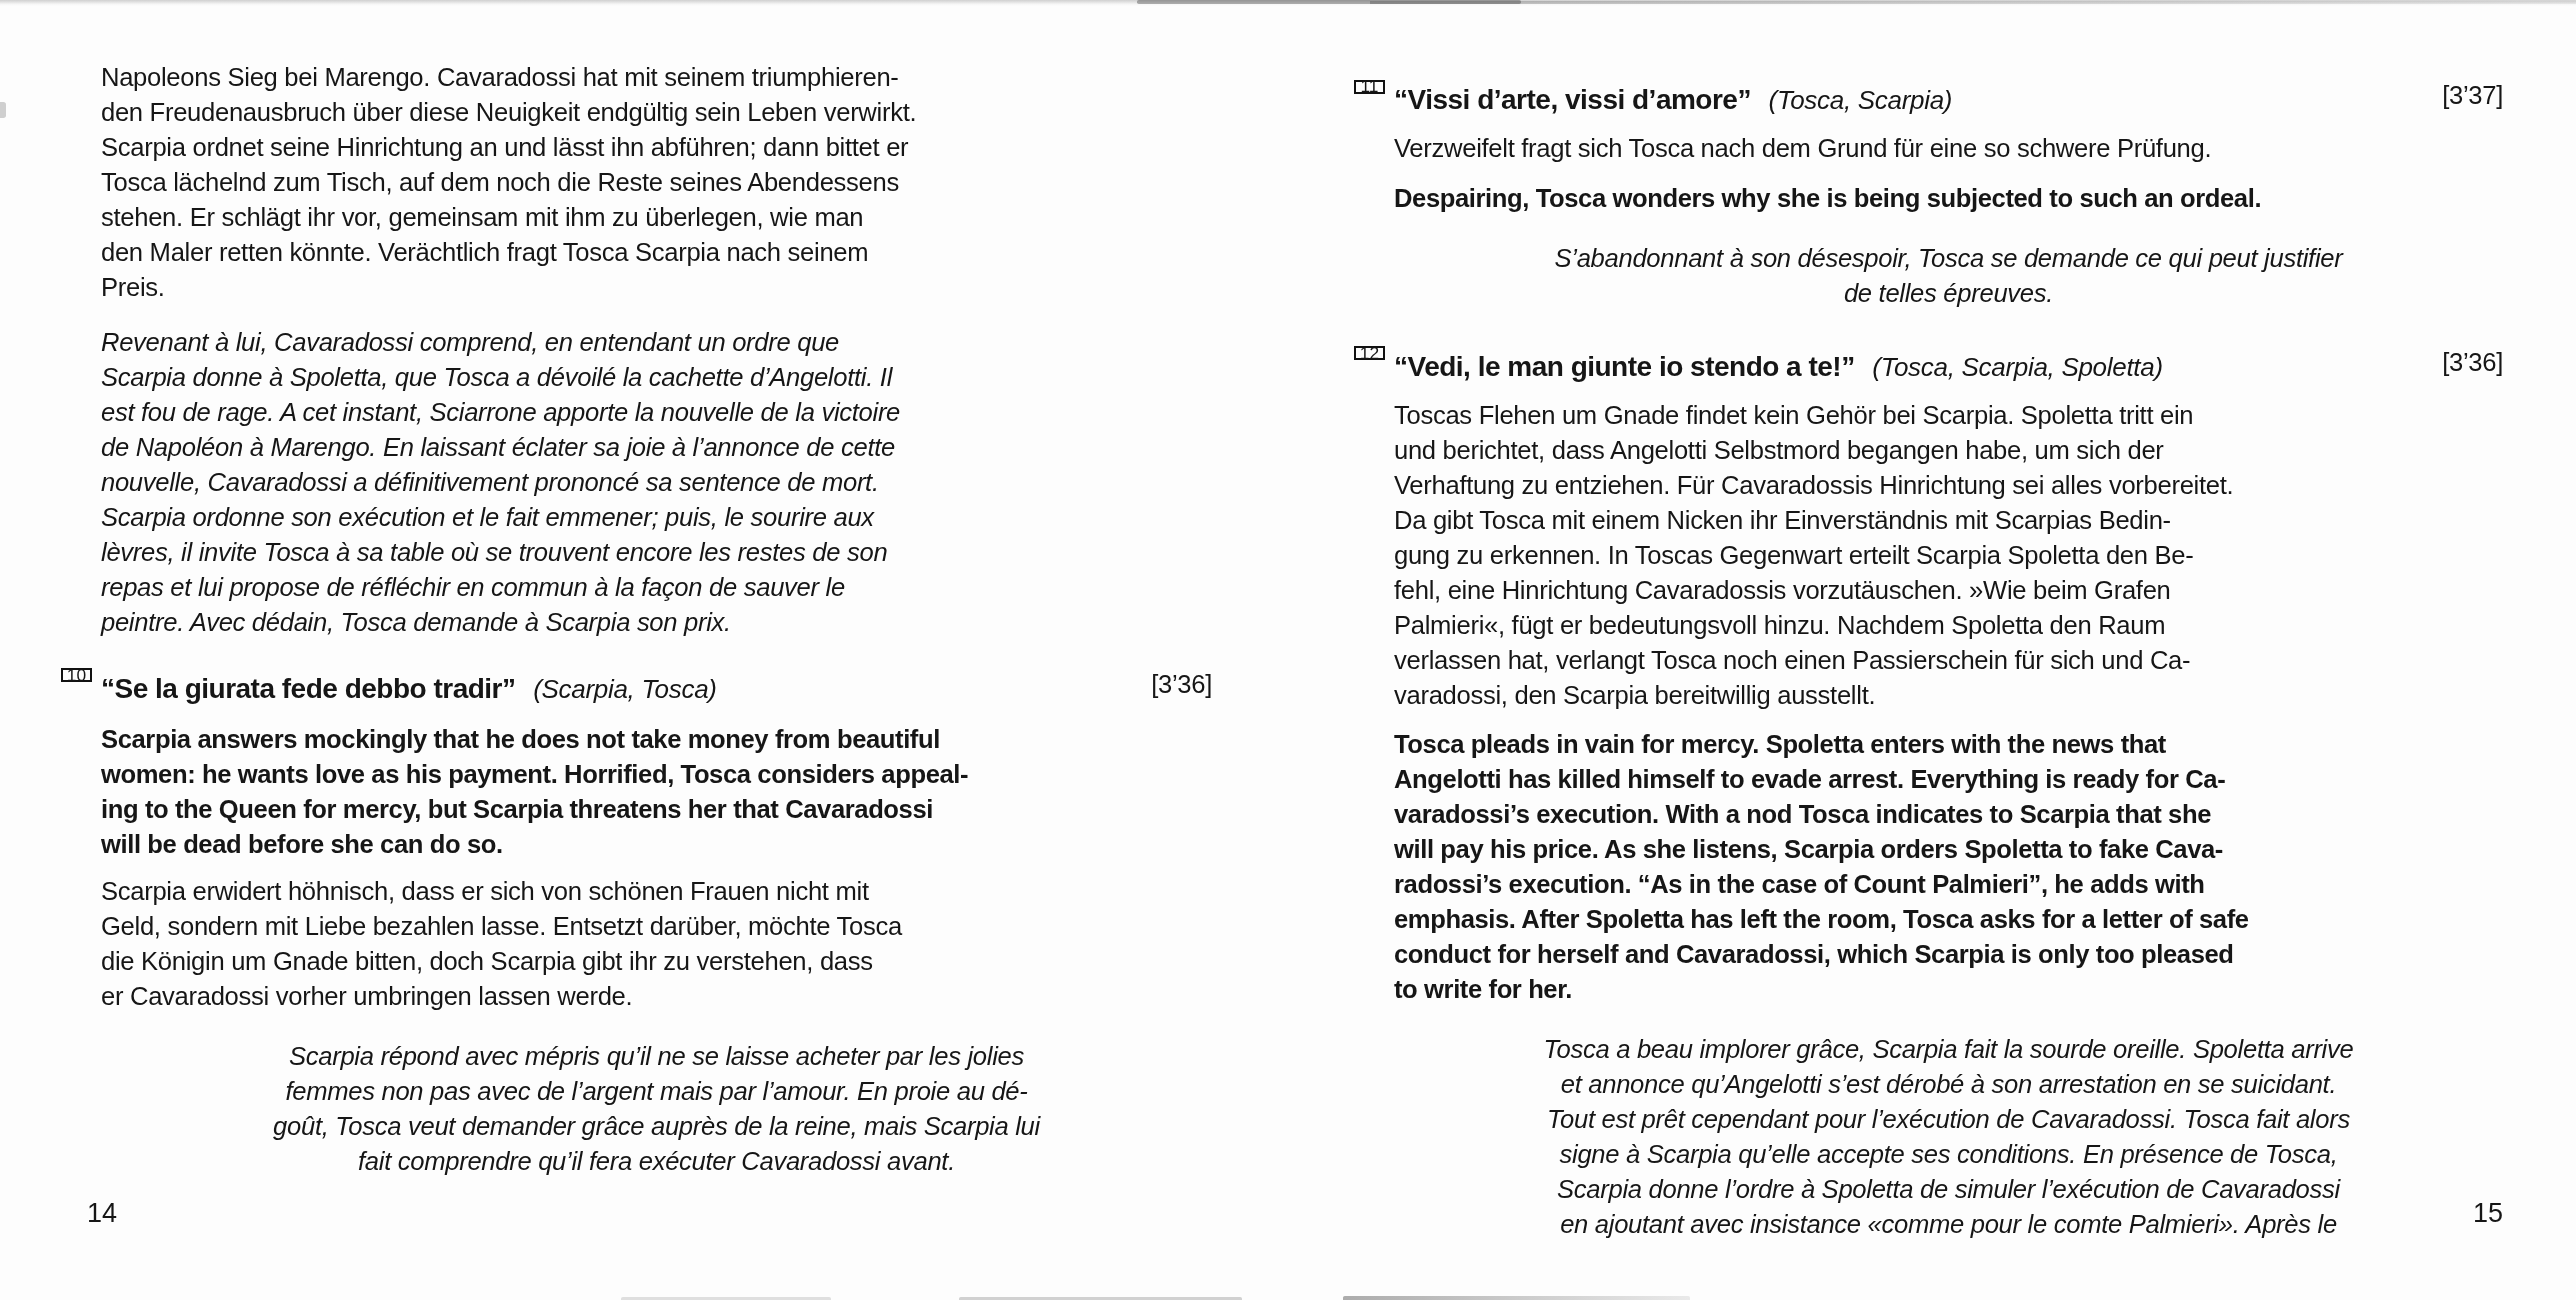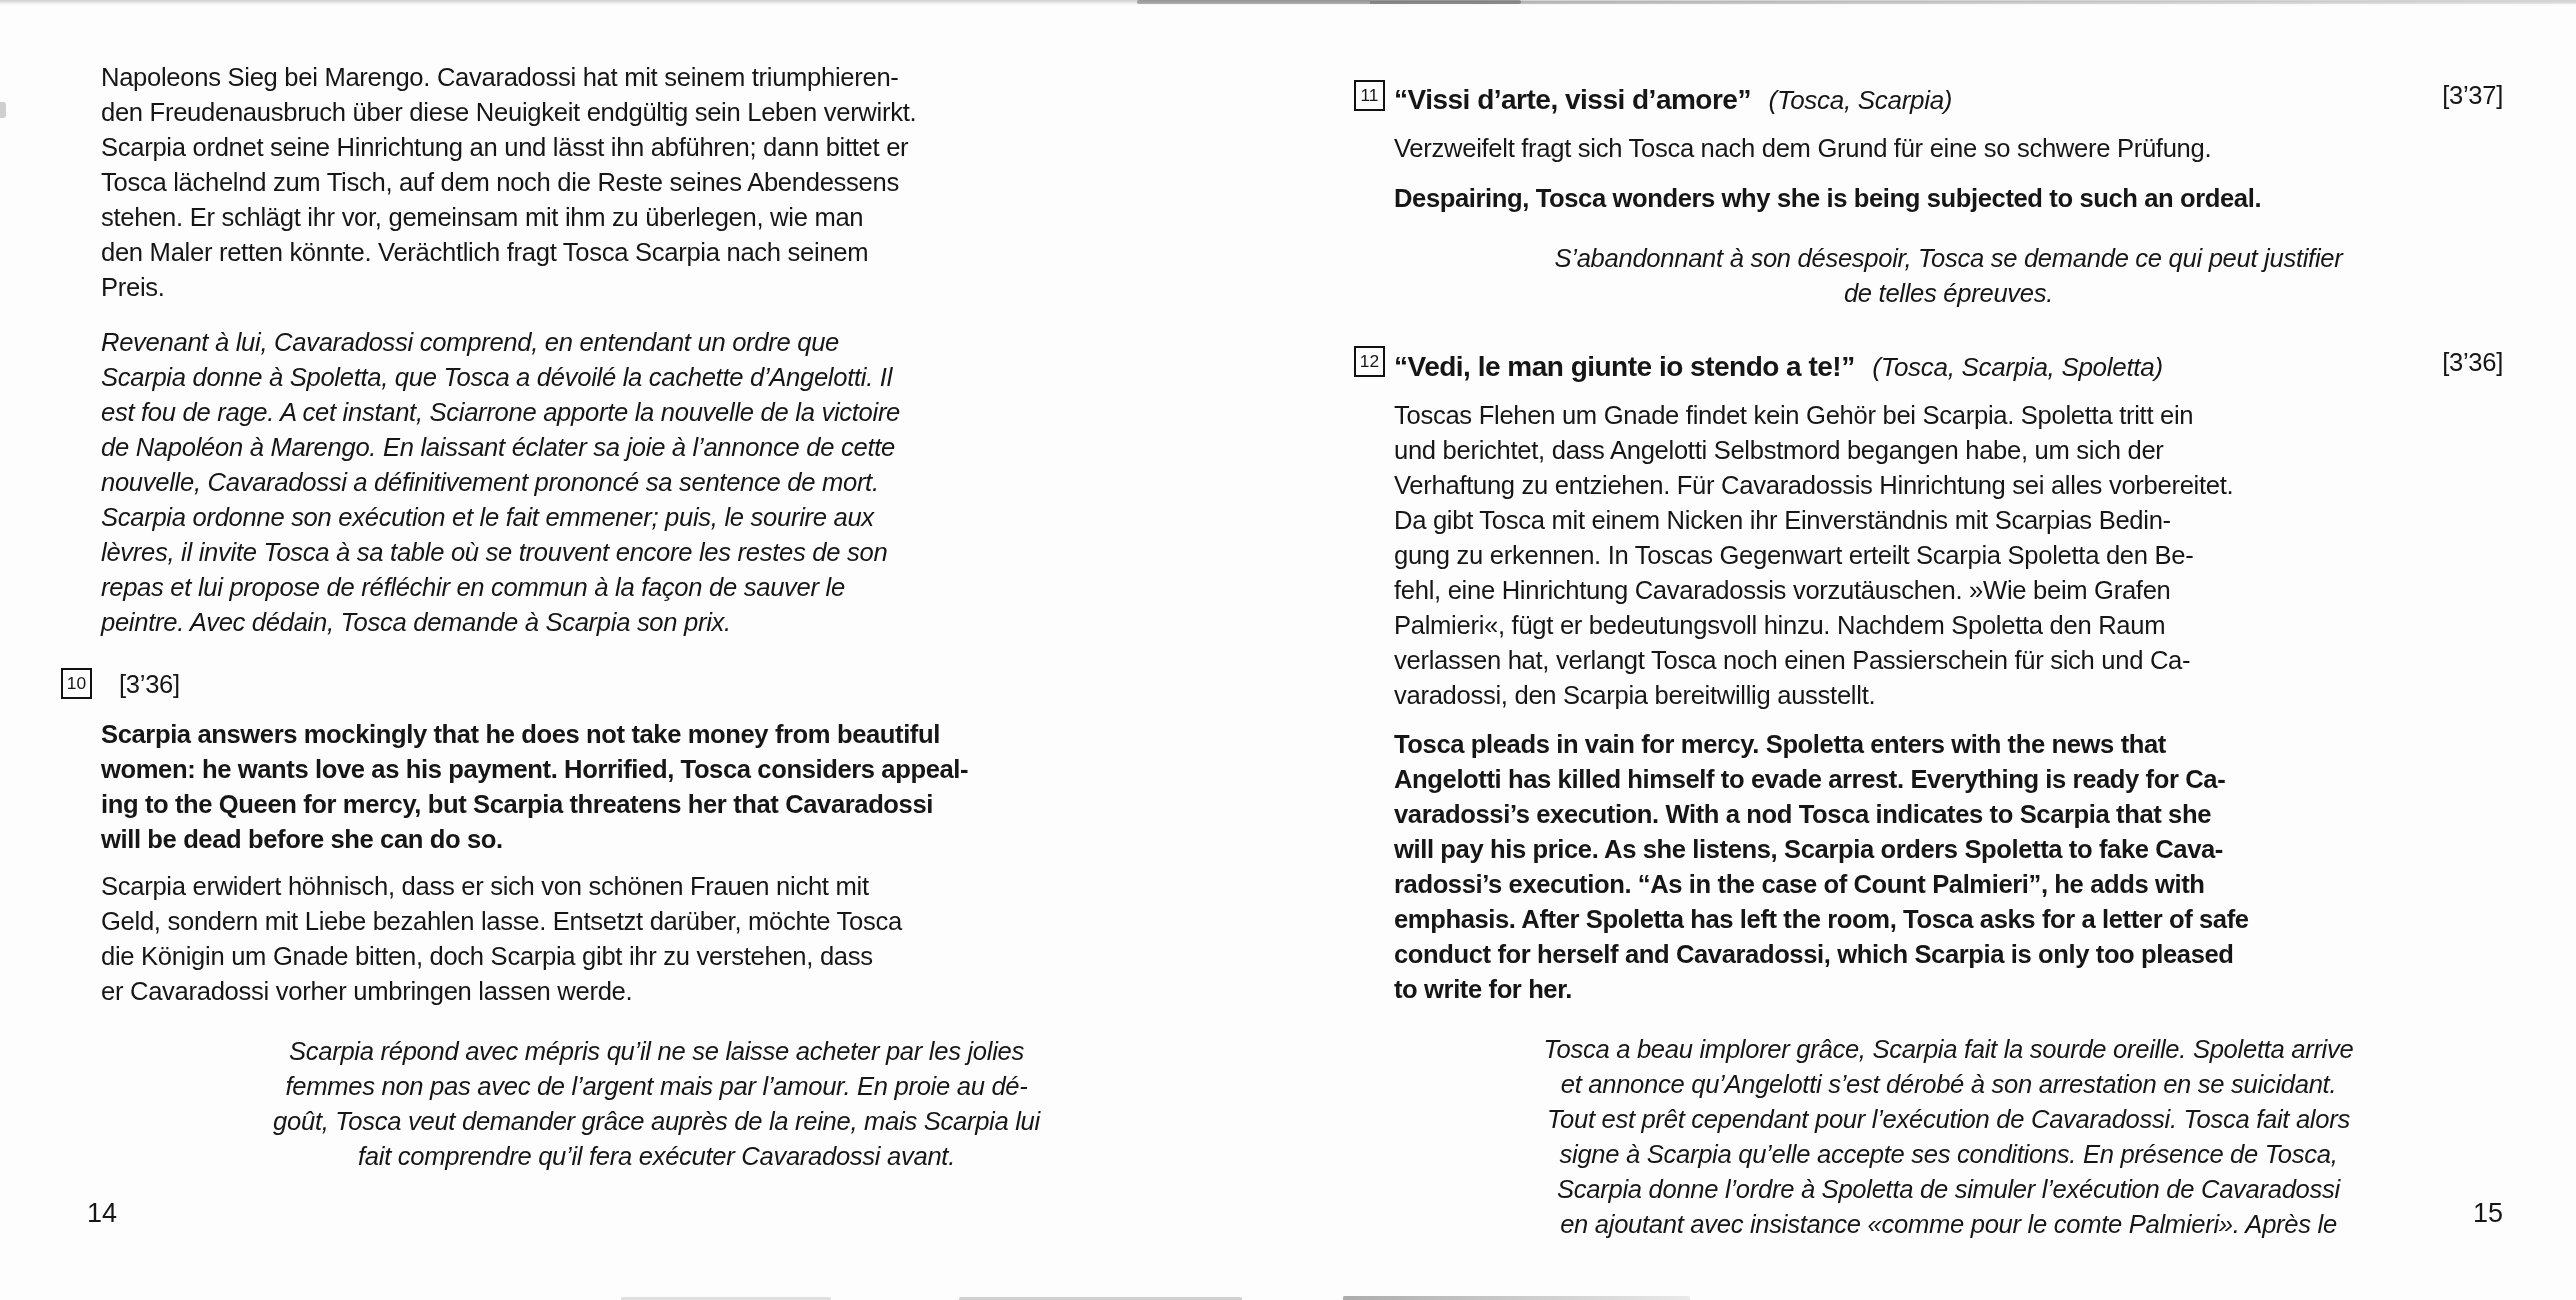--- a/index.html
+++ b/index.html
@@ -36,21 +36,21 @@
 
   .track { margin-top: 25.6px; }
   .track-heading {
     display: flex;
     align-items: flex-start;
     line-height: 37px;
   }
   .badge {
     flex: 0 0 auto;
     width: 31px;
-    height: 31px;
+    height: 14px;
     border: 2.7px solid #111;
     display: flex;
     align-items: center;
     justify-content: center;
     font-size: 17.4px;
     font-weight: normal;
     letter-spacing: 0;
     margin-top: 2.7px;
     margin-right: 9px;
   }
@@ -119,20 +119,24 @@
 Scarpia ordonne son exécution et le fait emmener; puis, le sourire aux
 lèvres, il invite Tosca à sa table où se trouvent encore les restes de son
 repas et lui propose de réfléchir en commun à la façon de sauver le
 peintre. Avec dédain, Tosca demande à Scarpia son prix.</p>
 
     <article class="track">
       <div class="track-heading">
         <span class="badge">
           <span>10</span>
         </span>
+        <h2 class="title-group">
+          <span class="title-text">“Se la giurata fede debbo tradir”</span>
+          <span class="cast">(Scarpia, Tosca)</span>
+        </h2>
         <span class="duration">[3’36]</span>
       </div>
       <p class="para en">Scarpia answers mockingly that he does not take money from beautiful
 women: he wants love as his payment. Horrified, Tosca considers appeal-
 ing to the Queen for mercy, but Scarpia threatens her that Cavaradossi
 will be dead before she can do so.</p>
       <p class="para de">Scarpia erwidert höhnisch, dass er sich von schönen Frauen nicht mit
 Geld, sondern mit Liebe bezahlen lasse. Entsetzt darüber, möchte Tosca
 die Königin um Gnade bitten, doch Scarpia gibt ihr zu verstehen, dass
 er Cavaradossi vorher umbringen lassen werde.</p>

